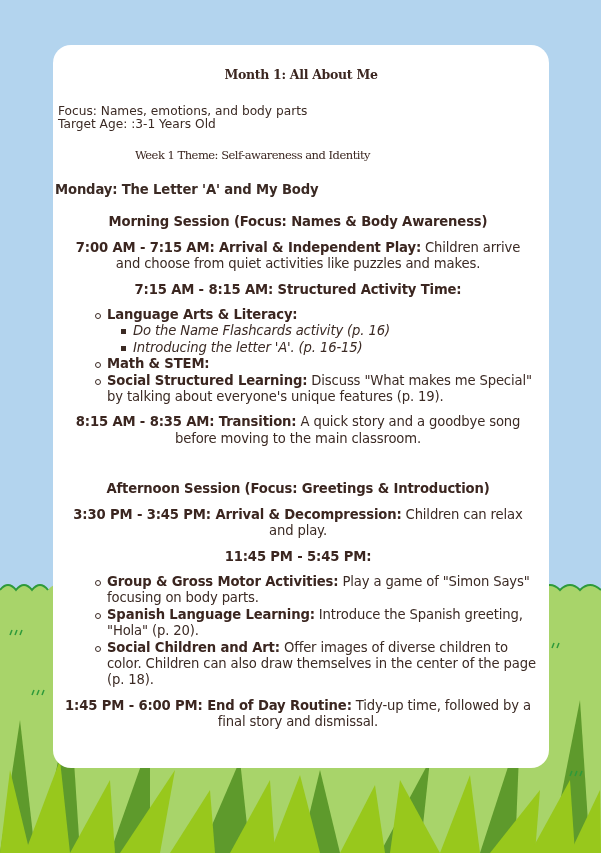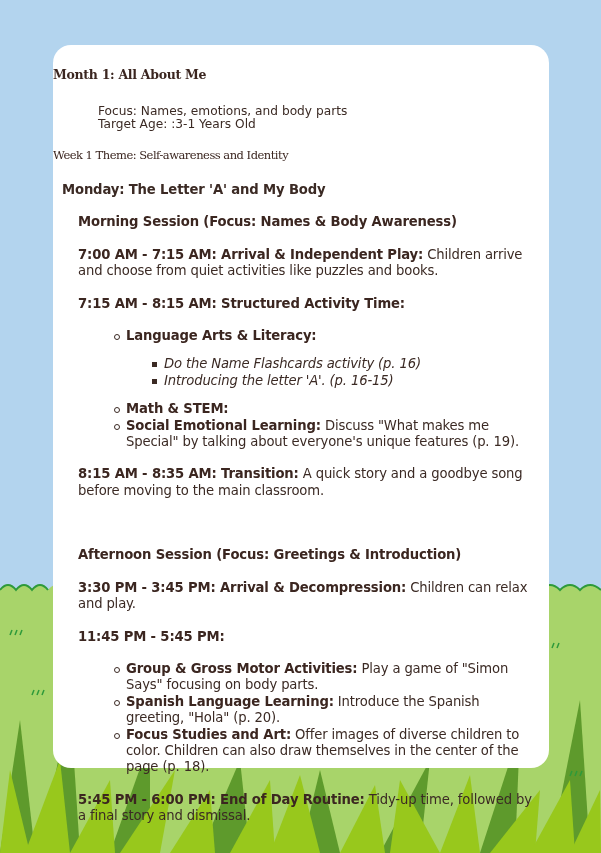--- a/index.html
+++ b/index.html
@@ -8,38 +8,38 @@
     background:#b3d4ee;
     font-family: "DejaVu Sans", sans-serif;
     color:#3a2a22;
   }
   .bg-grass { position:absolute; left:0; top:0; width:601px; height:853px; z-index:0; }
   .card {
     position:absolute; left:53px; top:45px; width:496px; height:723px;
     background:#ffffff; border-radius:18px; z-index:2; box-sizing:border-box;
   }
   .title {
-    position:absolute; left:0; width:496px; top:22px; 
+    position:absolute; left:0; width:496px; top:22px; text-align:center;
     font-family:"DejaVu Serif", serif; font-weight:bold; font-size:12.5px; letter-spacing:-0.3px;
     color:#3b2620;
   }
-  .meta { position:absolute; left:5px; top:60px; font-size:12.2px; line-height:13px; color:#3b2a24;margin-left:40px; }
+  .meta { position:absolute; left:5px; top:60px; font-size:12.2px; line-height:13px; color:#3b2a24; }
   .week {
-    position:absolute; left:0; width:399px; top:103px; text-align:left;
+    position:absolute; left:0; width:399px; top:103px; text-align:center;
     font-family:"DejaVu Serif", serif; font-size:11.5px; letter-spacing:-0.5px; color:#3b2620;
   }
   .content {
-    position:absolute; left:9px; top:137px; width:486px;
+    position:absolute; left:2px; top:137px; width:486px;
     font-size:13.2px; line-height:16.4px; color:#3b2a24; letter-spacing:-0.15px;
   }
   .content b { font-weight:bold; color:#3b2620; }
   .day { font-weight:bold; margin-bottom:16px; }
-  .p { margin:16px; }
+  .p { margin:9px;text-align:center; }
   .gap { height:16px; }
-  ul { margin:12px; padding:0; list-style:none; }
+  ul { margin:0; padding:0; list-style:none; }
   .l1 { padding-left:52px; }
   .l1 > li { position:relative; }
   .l1 > li::before {
     content:""; position:absolute; left:-12px; top:6px; width:4px; height:4px;
     border:1px solid #3b2a24; border-radius:50%;
   }
   .l2 { padding-left:26px;font-style:italic; }
   .l2 > li { position:relative; }
   .l2 > li::before {
     content:""; position:absolute; left:-12px; top:6px; width:5px; height:5px; background:#3b2a24;
@@ -92,40 +92,40 @@
   <div class="meta">
     <div>Focus: Names, emotions, and body parts</div>
     <div>Target Age: :3-1 Years Old</div>
   </div>
   <div class="week">Week 1 Theme: Self-awareness and Identity</div>
 
   <div class="content">
     <div class="day">Monday: The Letter 'A' and My Body</div>
 
     <div class="p"><b>Morning Session (Focus: Names &amp; Body Awareness)</b></div>
-    <div class="p"><b>7:00 AM - 7:15 AM: Arrival &amp; Independent Play:</b><span> Children arrive and choose from quiet activities like puzzles and books.</span></div>
+    <div class="p"><b>7:00 AM - 7:15 AM: Arrival &amp; Independent Play:</b><span> Children arrive and choose from quiet activities like puzzles and makes.</span></div>
     <div class="p"><b>7:15 AM - 8:15 AM: Structured Activity Time:</b></div>
     <ul class="l1">
       <li><b>Language Arts &amp; Literacy:</b>
         <ul class="l2">
           <li>Do the Name Flashcards activity (p. 16)</li>
           <li>Introducing the letter 'A'. (p. 16-15)</li>
         </ul>
       </li>
       <li><b>Math &amp; STEM:</b>
       </li>
-      <li><b>Social Emotional Learning:</b><span> Discuss "What makes me Special" by talking about everyone's unique features (p. 19).</span></li>
+      <li><b>Social Structured Learning:</b><span> Discuss "What makes me Special" by talking about everyone's unique features (p. 19).</span></li>
     </ul>
     <div class="p"><b>8:15 AM - 8:35 AM: Transition:</b><span> A quick story and a goodbye song before moving to the main classroom.</span></div>
 
     <div class="gap"></div>
 
     <div class="p"><b>Afternoon Session (Focus: Greetings &amp; Introduction)</b></div>
     <div class="p"><b>3:30 PM - 3:45 PM: Arrival &amp; Decompression:</b><span> Children can relax and play.</span></div>
     <div class="p"><b>11:45 PM - 5:45 PM:</b></div>
     <ul class="l1">
       <li><b>Group &amp; Gross Motor Activities:</b><span> Play a game of "Simon Says" focusing on body parts.</span></li>
       <li><b>Spanish Language Learning:</b><span> Introduce the Spanish greeting, "Hola" (p. 20).</span></li>
-      <li><b>Focus Studies and Art:</b><span> Offer images of diverse children to color. Children can also draw themselves in the center of the page (p. 18).</span></li>
+      <li><b>Social Children and Art:</b><span> Offer images of diverse children to color. Children can also draw themselves in the center of the page (p. 18).</span></li>
     </ul>
-    <div class="p"><b>5:45 PM - 6:00 PM: End of Day Routine:</b><span> Tidy-up time, followed by a final story and dismissal.</span></div>
+    <div class="p"><b>1:45 PM - 6:00 PM: End of Day Routine:</b><span> Tidy-up time, followed by a final story and dismissal.</span></div>
   </div>
 </div>
 
 </body></html>

